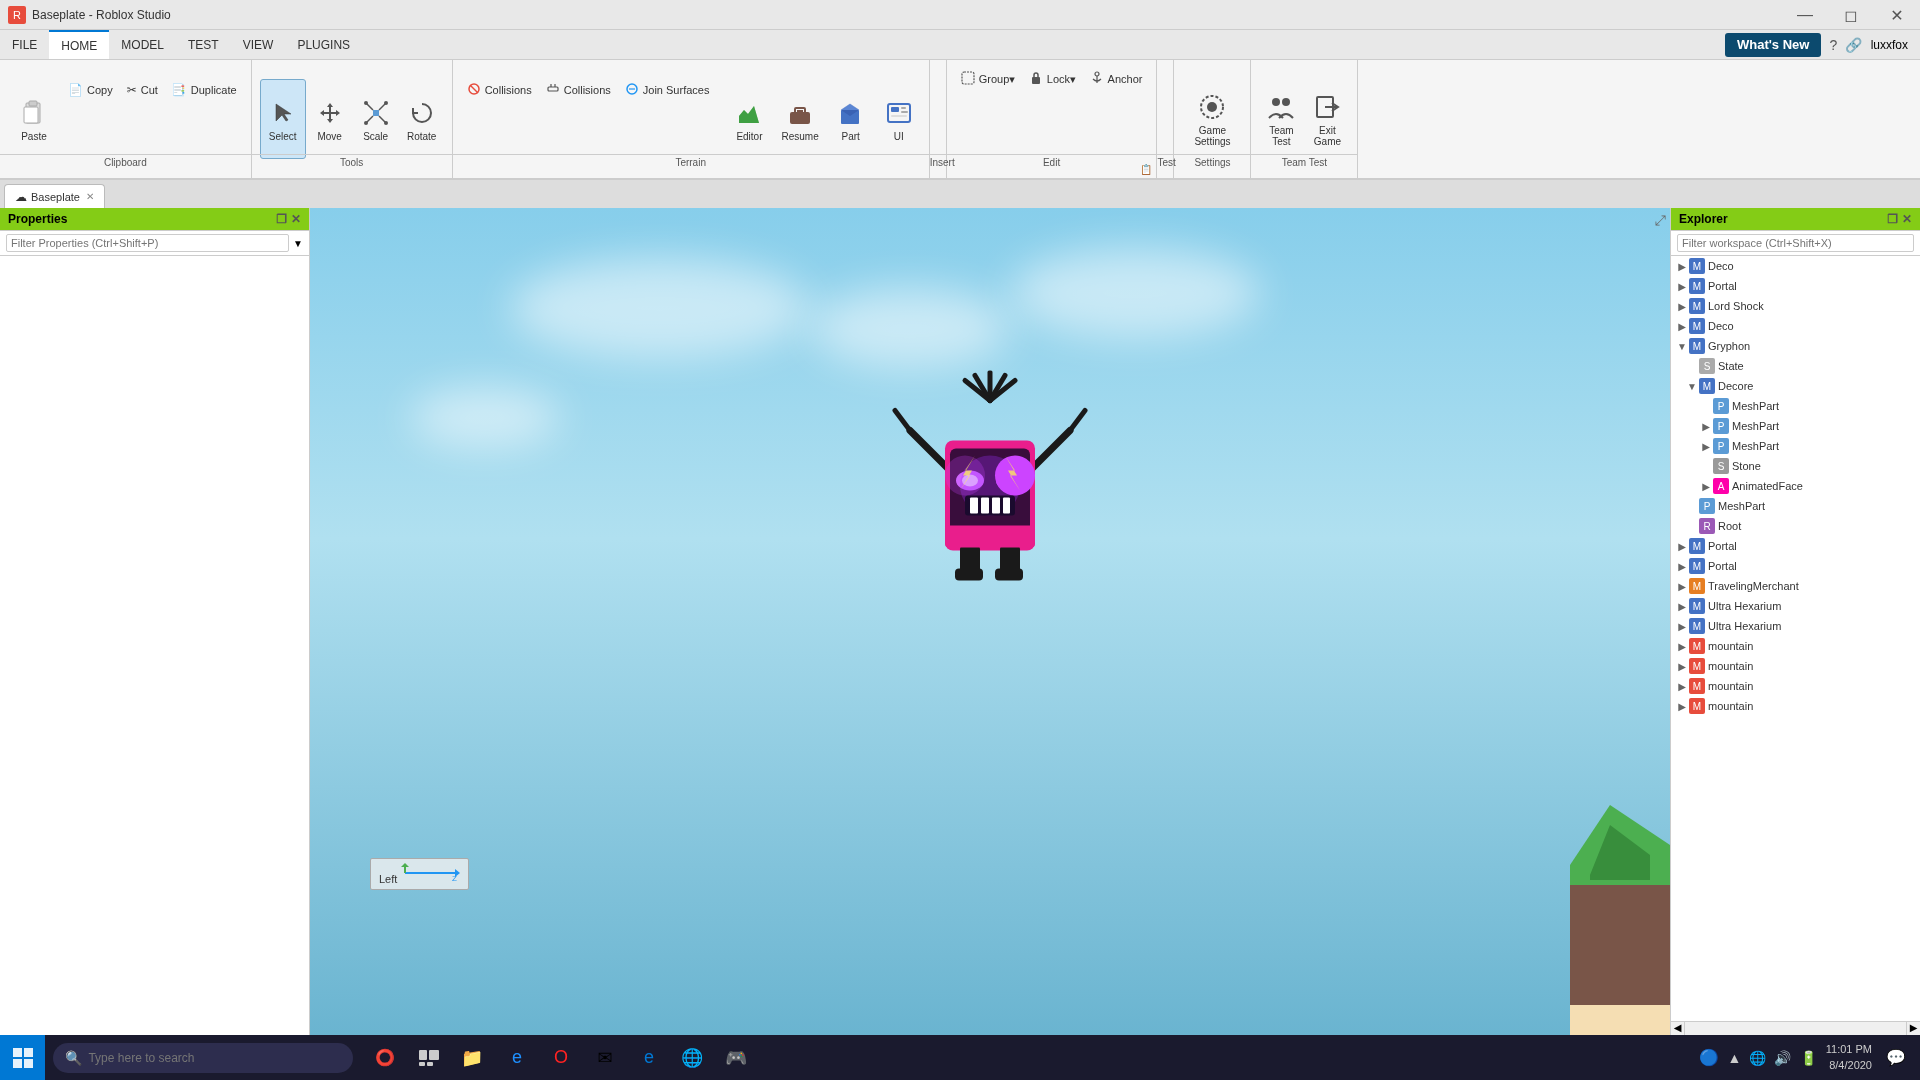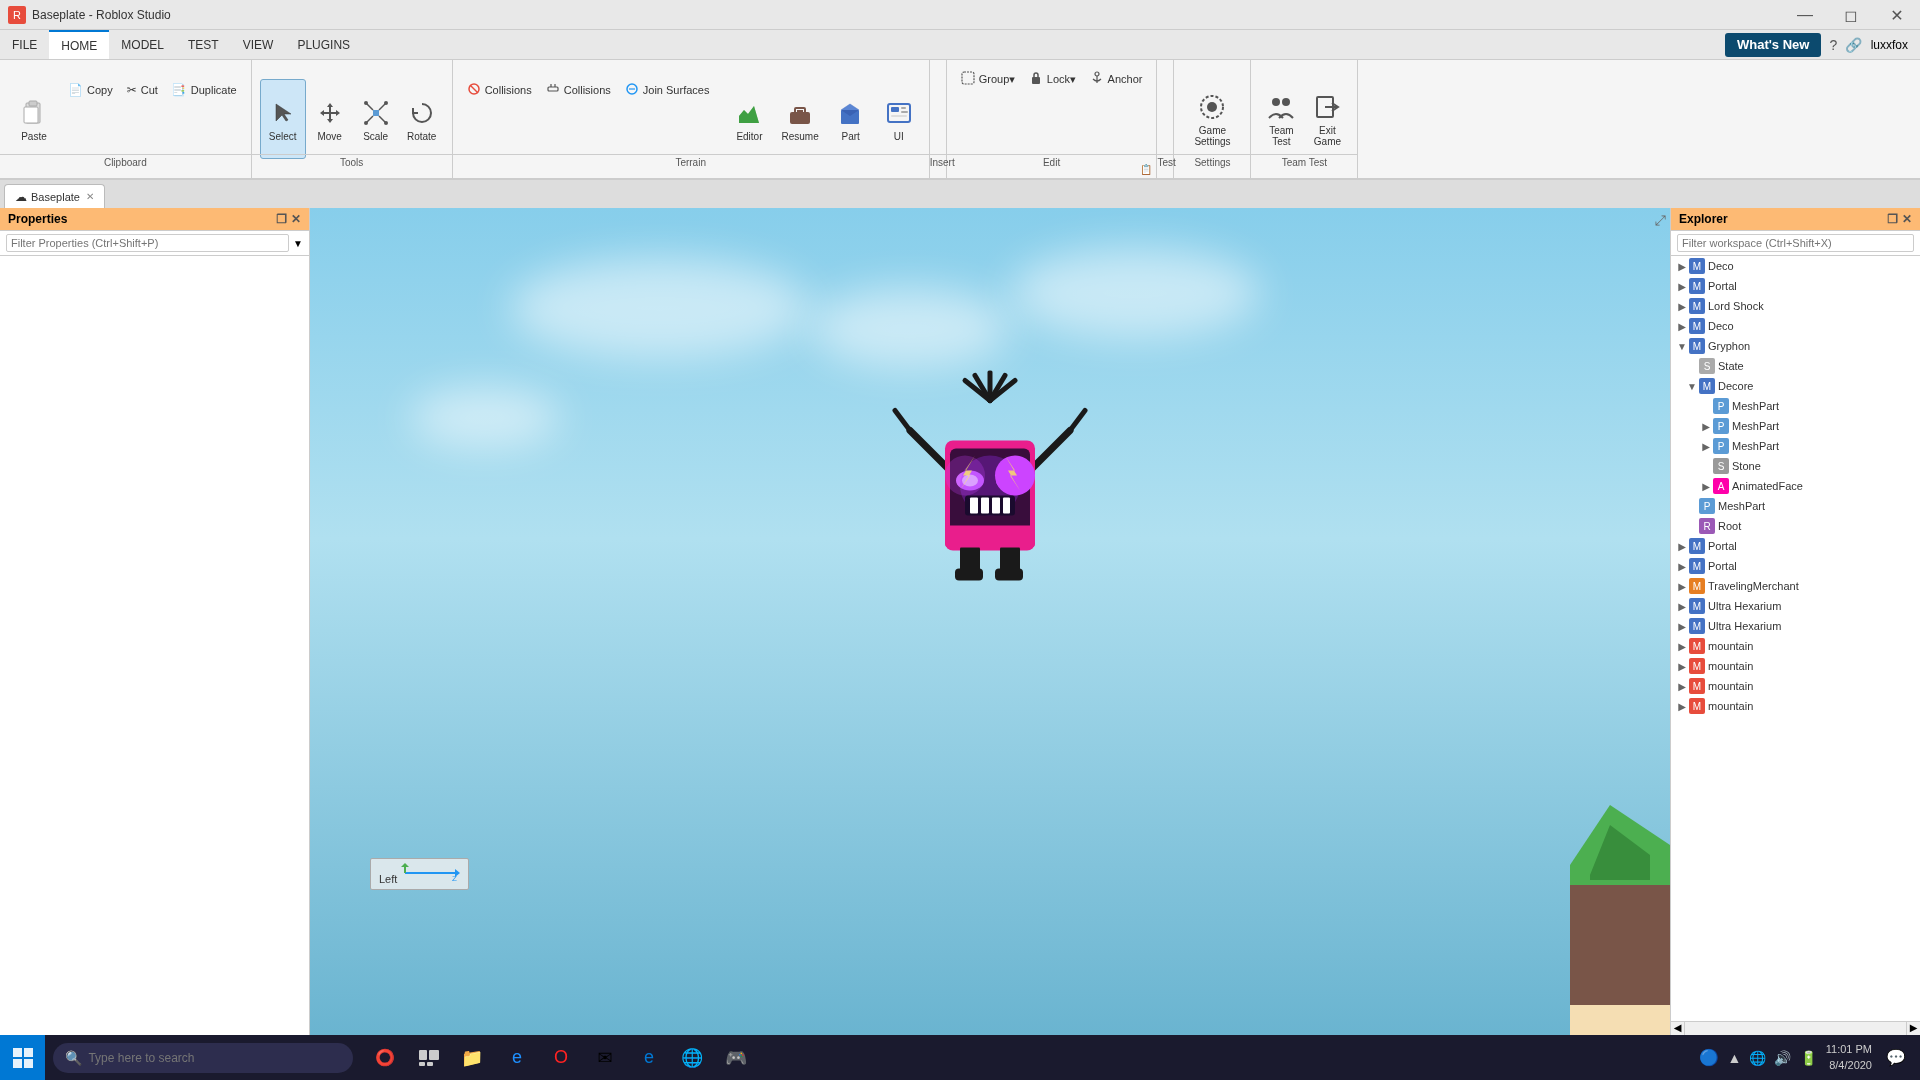--- a/index.html
+++ b/index.html
@@ -176,21 +176,21 @@
       background: #fff;
       border-right: 1px solid #ccc;
       display: flex;
       flex-direction: column;
     }
     .panel-header {
       display: flex;
       align-items: center;
       justify-content: space-between;
       padding: 4px 8px;
-      background: #fdba74;
+      background: #84cc16;
       border-bottom: 1px solid #ccc;
       font-size: 12px;
       font-weight: bold;
     }
     .panel-header-controls { display: flex; gap: 4px; }
     .panel-header-controls span { cursor: pointer; font-size: 12px; color: #555; }
     .filter-bar {
       display: flex;
       align-items: center;
       padding: 3px 6px;

